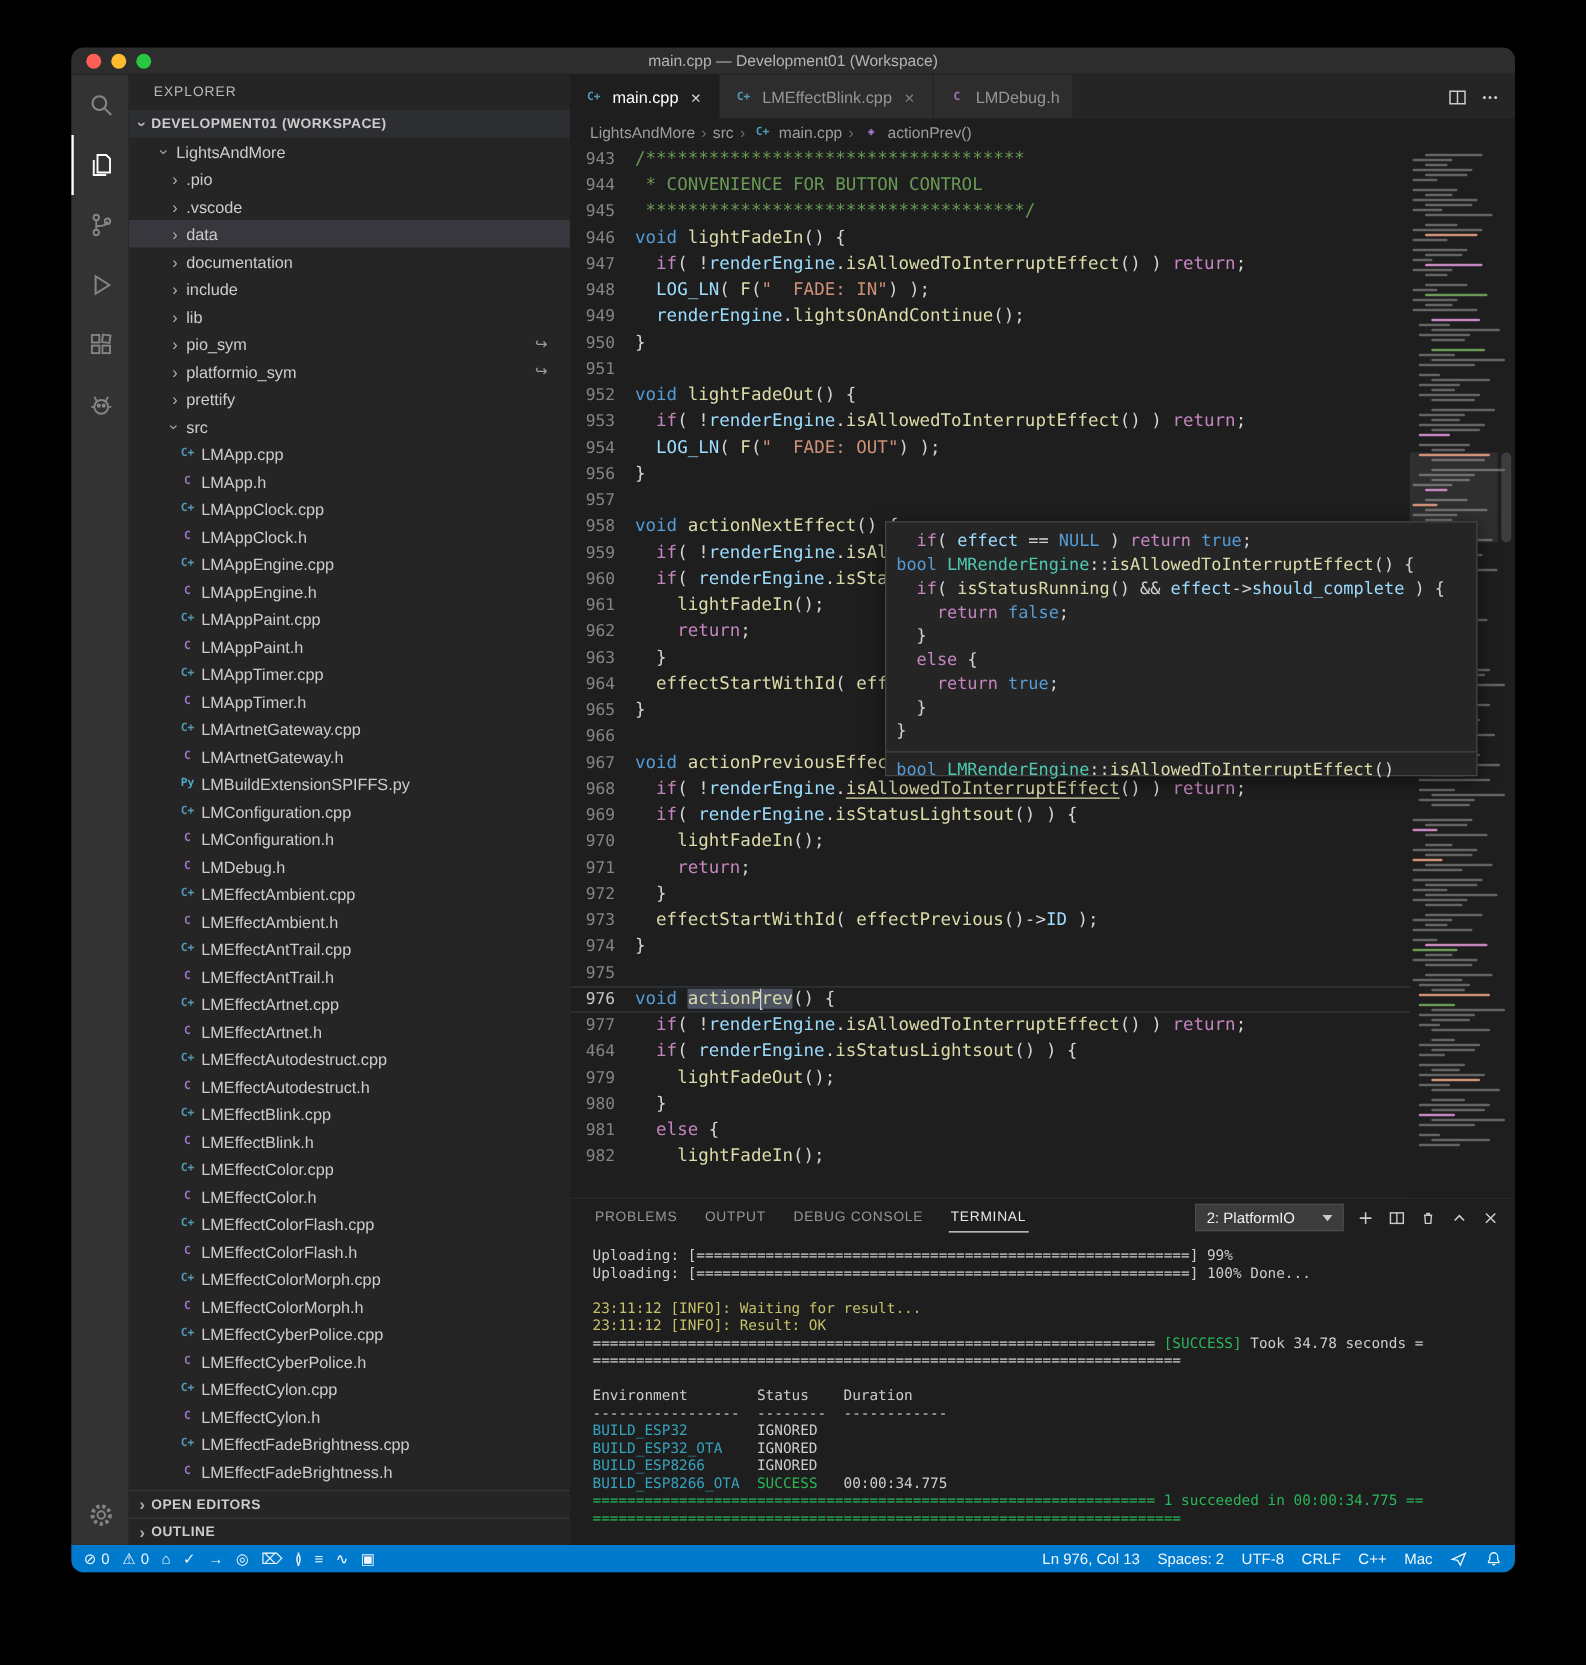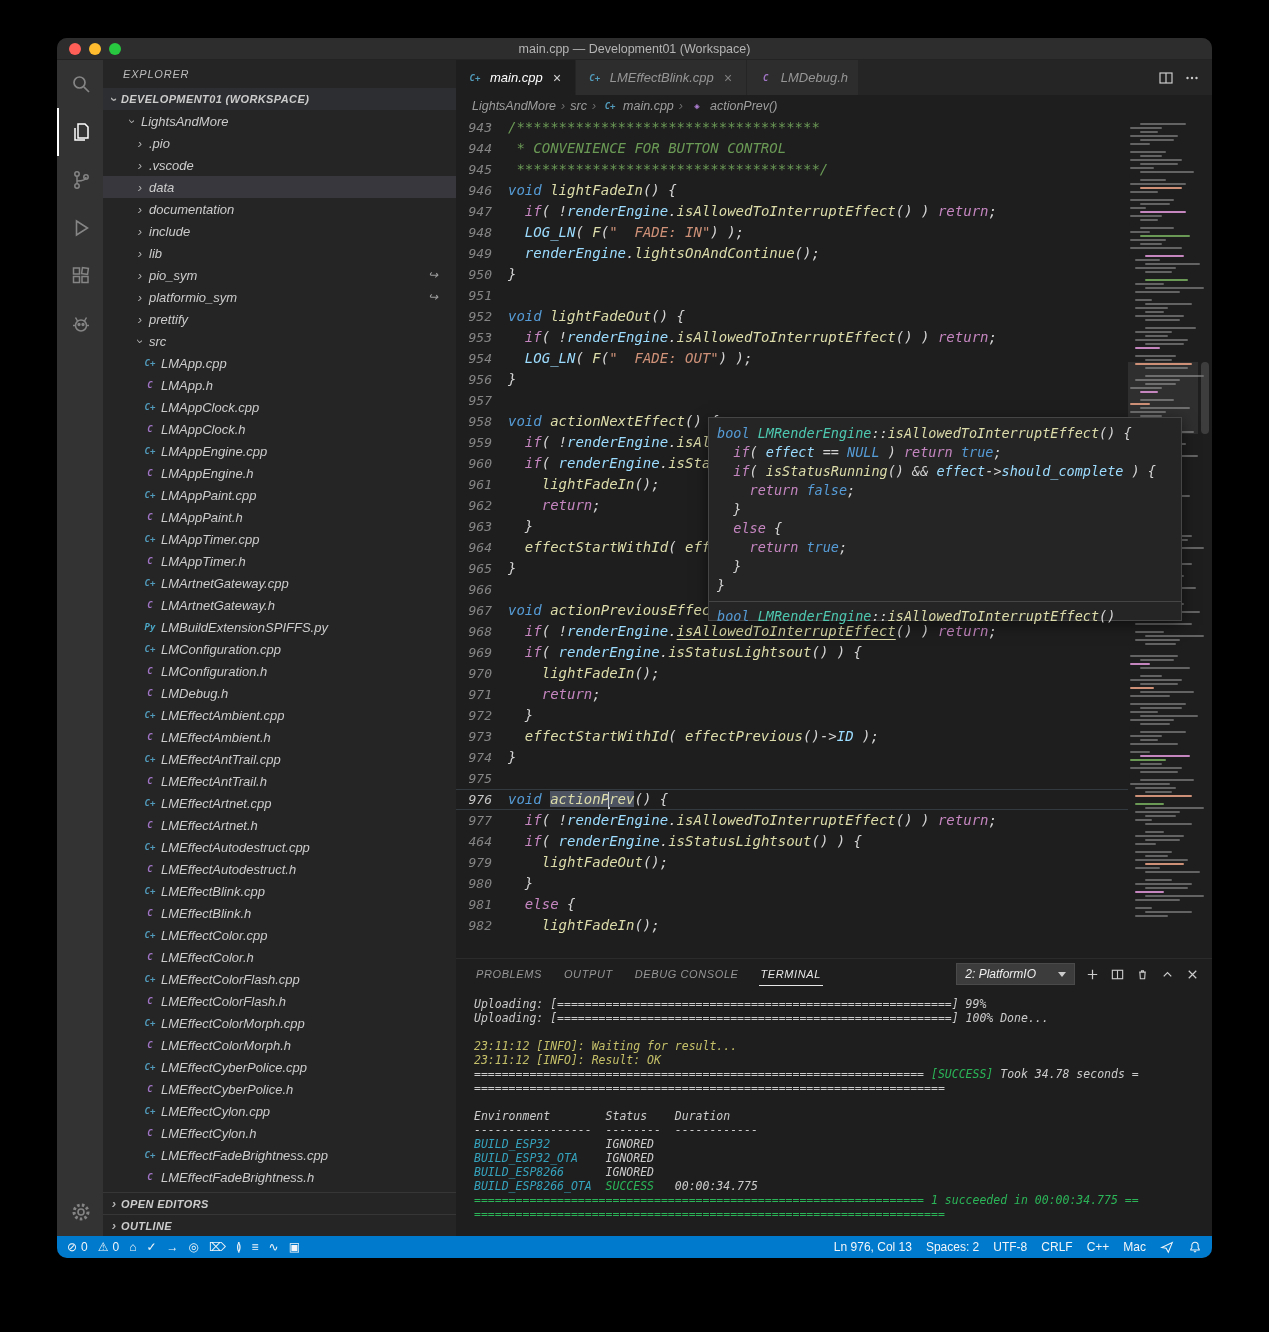--- a/index.html
+++ b/index.html
@@ -5,21 +5,21 @@
   html,body{margin:0;padding:0;background:#000;width:1269px;height:1332px;font-family:"Liberation Sans",sans-serif;}
   *{box-sizing:border-box;}
   .window{position:absolute;left:57px;top:38px;width:1155px;height:1220px;background:#1e1e1e;border-radius:10px;overflow:hidden;box-shadow:0 20px 60px rgba(0,0,0,.8);display:flex;flex-direction:column;}
   
   .titlebar{height:22px;background:#2d2d2d;position:relative;flex:0 0 22px;border-bottom:1px solid #232323;}
   .lights{position:absolute;left:12px;top:5px;display:flex;gap:8px;}
   .light{width:12px;height:12px;border-radius:50%;display:inline-block;}
   .light.red{background:#ff5f57;}.light.yellow{background:#febc2e;}.light.green{background:#28c840;}
   .title{position:absolute;left:0;right:0;top:0;height:22px;line-height:22px;text-align:center;color:#b4b4b4;font-size:12.5px;}
   
-  .main{flex:1;display:flex;min-height:0;font-style:italic;}
+  .main{flex:1;display:flex;min-height:0;}
   .activitybar{width:46px;background:#333333;display:flex;flex-direction:column;align-items:stretch;flex:0 0 46px;}
   .ab-item{height:48px;display:flex;align-items:center;justify-content:center;color:#858585;border-left:2px solid transparent;cursor:pointer;}
   .ab-item.active{color:#ffffff;border-left:2px solid #ffffff;}
   .ab-item svg{width:24px;height:24px;}
   .ab-spacer{flex:1;}
   
   .sidebar{width:353px;background:#252526;color:#cccccc;display:flex;flex-direction:column;flex:0 0 353px;min-height:0;}
   .sidebar-title{height:28px;line-height:28px;padding-left:20px;font-size:11px;color:#bbbbbb;letter-spacing:.8px;}
   .ws-header{height:22px;display:flex;align-items:center;background:#2d2e31;font-size:11px;font-weight:bold;letter-spacing:.4px;color:#cccccc;padding-left:4px;cursor:pointer;}
   .chev{display:inline-block;width:14px;text-align:center;color:#b0b0b0;font-size:13px;transition:none;}
@@ -673,22 +673,22 @@
               <div class="mm-row" style="width: 17px; margin-left: 5px; background: rgba(212, 212, 212, 0.38);"></div>
               <div class="mm-row" style="width: 47px; margin-left: 15px; background: rgba(212, 212, 212, 0.38);"></div>
               <div class="mm-row" style="width: 33px; margin-left: 5px; background: rgba(212, 212, 212, 0.38);"></div>
             </div>
           <div class="ruler">
               <div class="ruler-thumb"></div>
             </div>
         </div>
         <div class="hover-popup">
           <div class="hover-body">
+              <div class="hover-line"><span class="tk-ctl">  if</span><span class="tk-p">( </span><span class="tk-v">effect</span><span class="tk-p"> == </span><span class="tk-k">NULL</span><span class="tk-p"> ) </span><span class="tk-ctl">return</span><span class="tk-p"> </span><span class="tk-k">true</span><span class="tk-p">;</span></div>
               <div class="hover-line"><span class="tk-k">bool </span><span class="tk-t">LMRenderEngine</span><span class="tk-p">::</span><span class="tk-fn">isAllowedToInterruptEffect</span><span class="tk-p">() {</span></div>
-              <div class="hover-line"><span class="tk-ctl">  if</span><span class="tk-p">( </span><span class="tk-v">effect</span><span class="tk-p"> == </span><span class="tk-k">NULL</span><span class="tk-p"> ) </span><span class="tk-ctl">return</span><span class="tk-p"> </span><span class="tk-k">true</span><span class="tk-p">;</span></div>
               <div class="hover-line"><span class="tk-ctl">  if</span><span class="tk-p">( </span><span class="tk-fn">isStatusRunning</span><span class="tk-p">() &amp;&amp; </span><span class="tk-v">effect</span><span class="tk-p">-&gt;</span><span class="tk-v">should_complete</span><span class="tk-p"> ) {</span></div>
               <div class="hover-line"><span class="tk-ctl">    return</span><span class="tk-p"> </span><span class="tk-k">false</span><span class="tk-p">;</span></div>
               <div class="hover-line"><span class="tk-p">  }</span></div>
               <div class="hover-line"><span class="tk-ctl">  else</span><span class="tk-p"> {</span></div>
               <div class="hover-line"><span class="tk-ctl">    return</span><span class="tk-p"> </span><span class="tk-k">true</span><span class="tk-p">;</span></div>
               <div class="hover-line"><span class="tk-p">  }</span></div>
               <div class="hover-line"><span class="tk-p">}</span></div>
             </div>
           <div class="hover-footer hover-line"><span class="tk-k">bool </span><span class="tk-t">LMRenderEngine</span><span class="tk-p">::</span><span class="tk-fn">isAllowedToInterruptEffect</span><span class="tk-p">()</span></div>
         </div>

